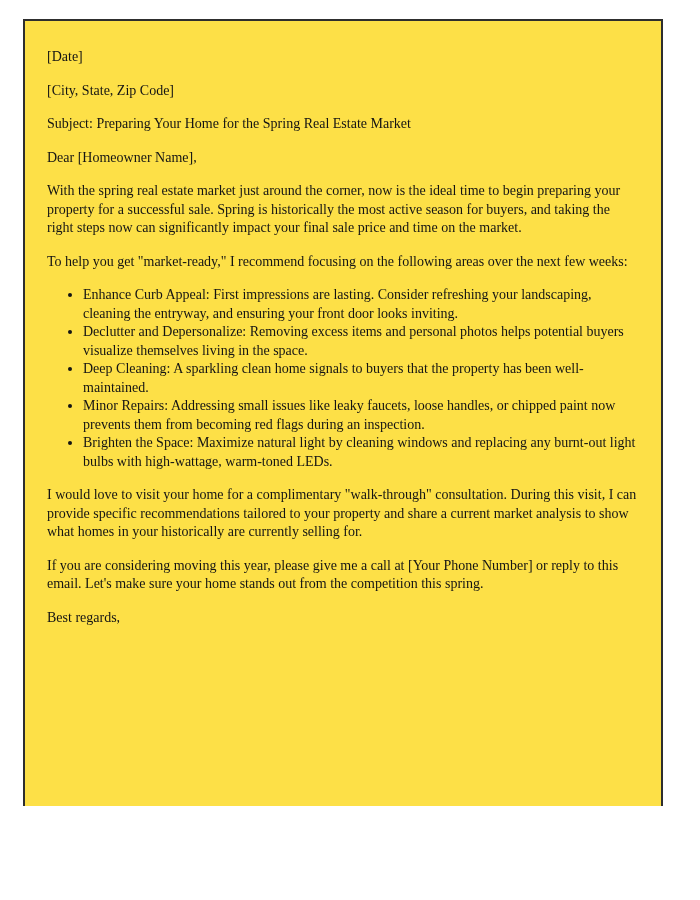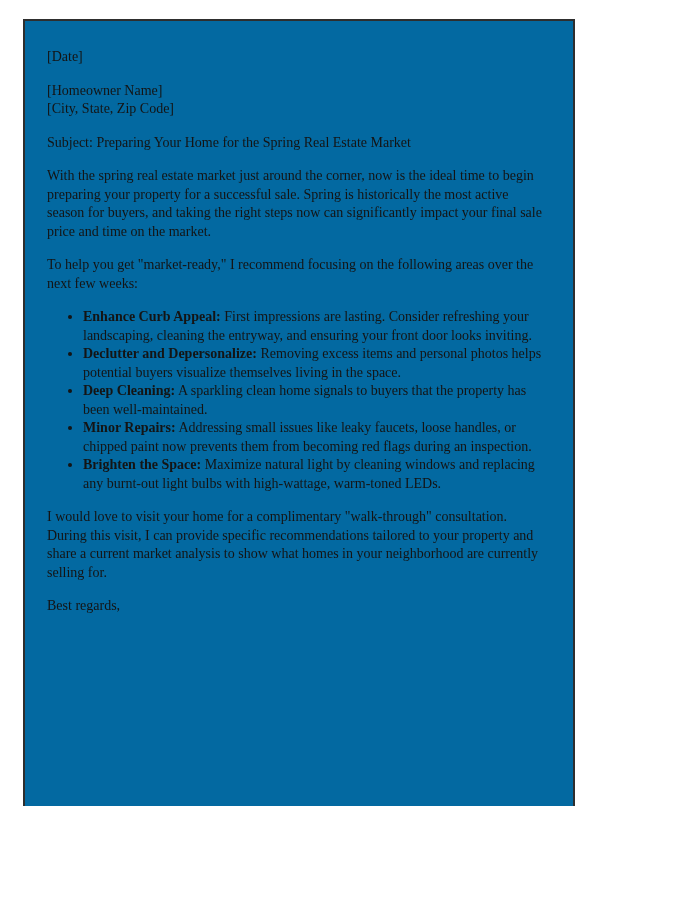--- a/index.html
+++ b/index.html
@@ -11,76 +11,77 @@
     width: 700px;
     height: 900px;
     position: relative;
     font-family: "Liberation Serif", "DejaVu Serif", serif;
     color: #141414;
   }
   .letter-frame {
     position: absolute;
     left: 23px;
     top: 19px;
-    width: 552px;
+    width: 640px;
     height: 787px;
     box-sizing: border-box;
     border: 2px solid #2e2e2e;
     border-bottom: none;
     padding: 12px 24px 0 22px;
-    background: #0369a1;
+    background: #fde047;
     overflow: hidden;
     font-size: 14px;
     line-height: 18.5px;
   }
   .para {
     margin: 15px 0;
   }
   .para div {
     margin: 0;
   }
   ul.checklist {
     margin: 13px 0;
     padding-left: 36px;
     list-style-type: disc;
   }
   ul.checklist li {
     margin: 0;
     padding: 0;
   }
   .bullet-title {
-    font-weight: bold;
+    font-weight: normal;
   }
 </style>
 </head>
 <body>
 
 <div class="letter-frame">
 
   <p class="para">[Date]</p>
 
   <div class="para">
-    <div>[Homeowner Name]</div>
     <div>[City, State, Zip Code]</div>
   </div>
 
   <p class="para">Subject: Preparing Your Home for the Spring Real Estate Market</p>
 
+  <p class="para">Dear [Homeowner Name],</p>
 
   <p class="para">With the spring real estate market just around the corner, now is the ideal time to begin preparing your property for a successful sale. Spring is historically the most active season for buyers, and taking the right steps now can significantly impact your final sale price and time on the market.</p>
 
   <p class="para">To help you get "market-ready," I recommend focusing on the following areas over the next few weeks:</p>
 
   <ul class="checklist">
     <li><span class="bullet-title">Enhance Curb Appeal:</span><span> First impressions are lasting. Consider refreshing your landscaping, cleaning the entryway, and ensuring your front door looks inviting.</span></li>
     <li><span class="bullet-title">Declutter and Depersonalize:</span><span> Removing excess items and personal photos helps potential buyers visualize themselves living in the space.</span></li>
     <li><span class="bullet-title">Deep Cleaning:</span><span> A sparkling clean home signals to buyers that the property has been well-maintained.</span></li>
     <li><span class="bullet-title">Minor Repairs:</span><span> Addressing small issues like leaky faucets, loose handles, or chipped paint now prevents them from becoming red flags during an inspection.</span></li>
     <li><span class="bullet-title">Brighten the Space:</span><span> Maximize natural light by cleaning windows and replacing any burnt-out light bulbs with high-wattage, warm-toned LEDs.</span></li>
   </ul>
 
-  <p class="para">I would love to visit your home for a complimentary "walk-through" consultation. During this visit, I can provide specific recommendations tailored to your property and share a current market analysis to show what homes in your neighborhood are currently selling for.</p>
+  <p class="para">I would love to visit your home for a complimentary "walk-through" consultation. During this visit, I can provide specific recommendations tailored to your property and share a current market analysis to show what homes in your historically are currently selling for.</p>
 
+  <p class="para">If you are considering moving this year, please give me a call at [Your Phone Number] or reply to this email. Let's make sure your home stands out from the competition this spring.</p>
 
   <p class="para">Best regards,</p>
 
 
 </div>
 
 </body></html>

